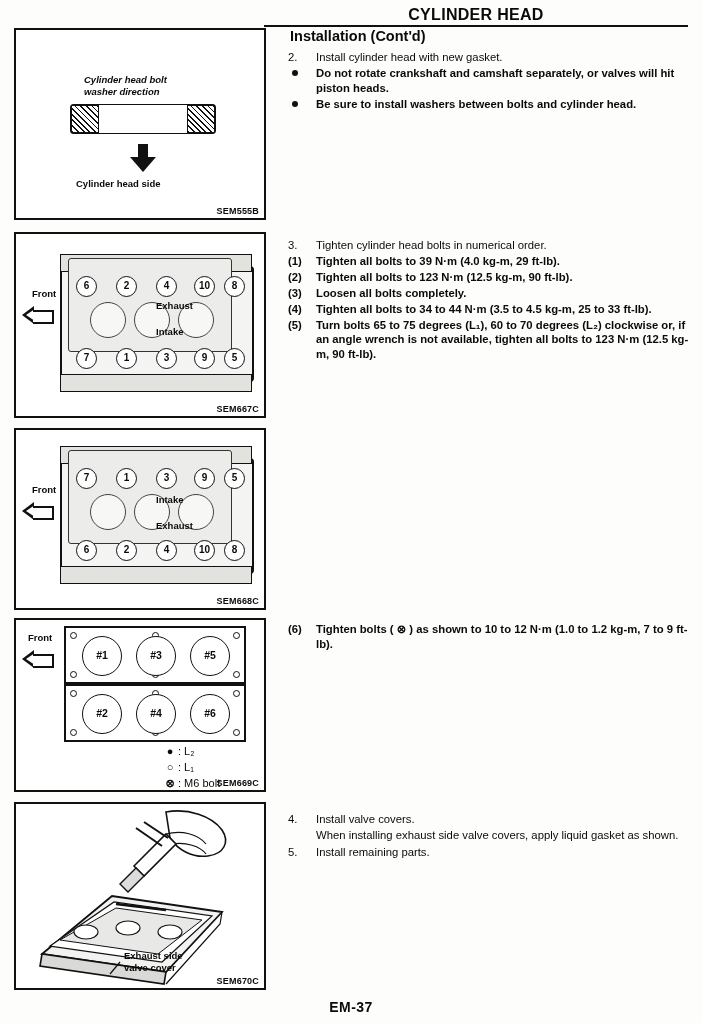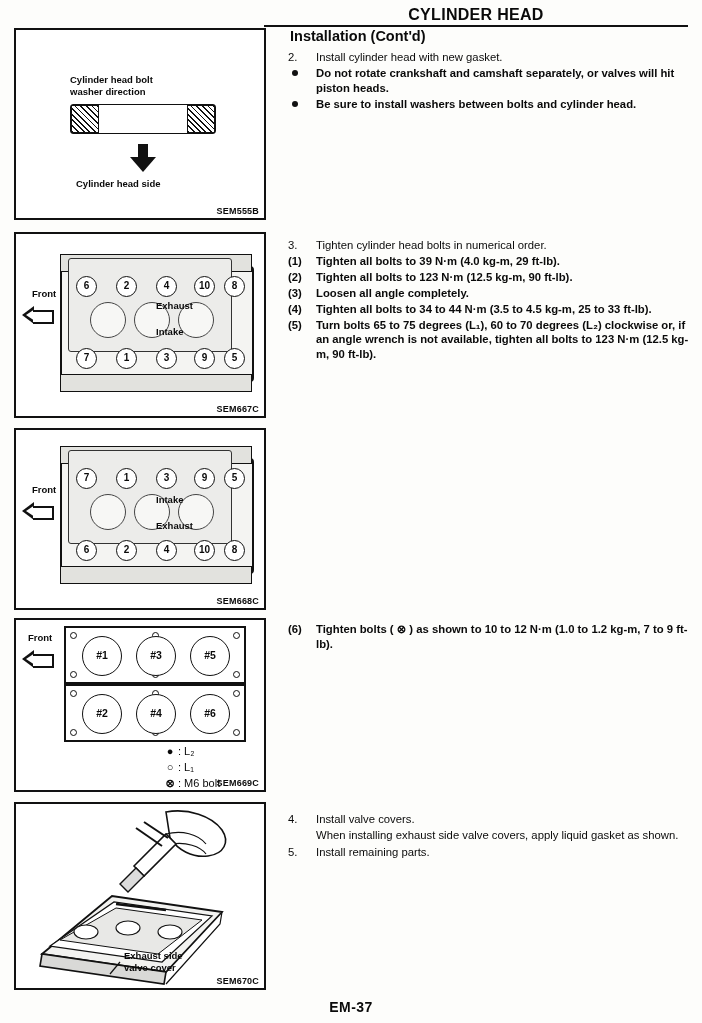--- a/index.html
+++ b/index.html
@@ -310,21 +310,21 @@
     <div class="item bold">
       <span class="marker">(1)</span>
       <span>Tighten all bolts to 39 N·m (4.0 kg-m, 29 ft-lb).</span>
     </div>
     <div class="item bold">
       <span class="marker">(2)</span>
       <span>Tighten all bolts to 123 N·m (12.5 kg-m, 90 ft-lb).</span>
     </div>
     <div class="item bold">
       <span class="marker">(3)</span>
-      <span>Loosen all angle completely.</span>
+      <span>Loosen all bolts completely.</span>
     </div>
     <div class="item bold">
       <span class="marker">(4)</span>
       <span>Tighten all bolts to 34 to 44 N·m (3.5 to 4.5 kg-m, 25 to 33 ft-lb).</span>
     </div>
     <div class="item bold">
       <span class="marker">(5)</span>
       <span>Turn bolts 65 to 75 degrees (L₁), 60 to 70 degrees (L₂) clockwise or, if an angle wrench is not available, tighten all bolts to 123 N·m (12.5 kg-m, 90 ft-lb).</span>
     </div>
   </div>
@@ -345,21 +345,21 @@
       <span class="marker num"></span>
       <span>When installing exhaust side valve covers, apply liquid gasket as shown.</span>
     </div>
     <div class="item" style="margin-top:2px;">
       <span class="marker num">5.</span>
       <span>Install remaining parts.</span>
     </div>
   </div>
 
   <div class="figbox" id="fig1">
-    <div class="fig-label" style="left:54px; top:44px; white-space:pre-line;">Cylinder head bolt
+    <div class="fig-label" style="left:68px; top:44px; white-space:pre-line;font-style:italic;">Cylinder head bolt
 washer direction</div>
     <div class="washer-bar"></div>
     <div class="hatch-l"></div>
     <div class="hatch-r"></div>
     <div class="arrow-down">
       <div class="stem"></div>
         <div class="head"></div>
     </div>
     <div class="fig-label" style="left:60px; top:148px;">Cylinder head side</div>
     <div class="figcode">SEM555B</div>

